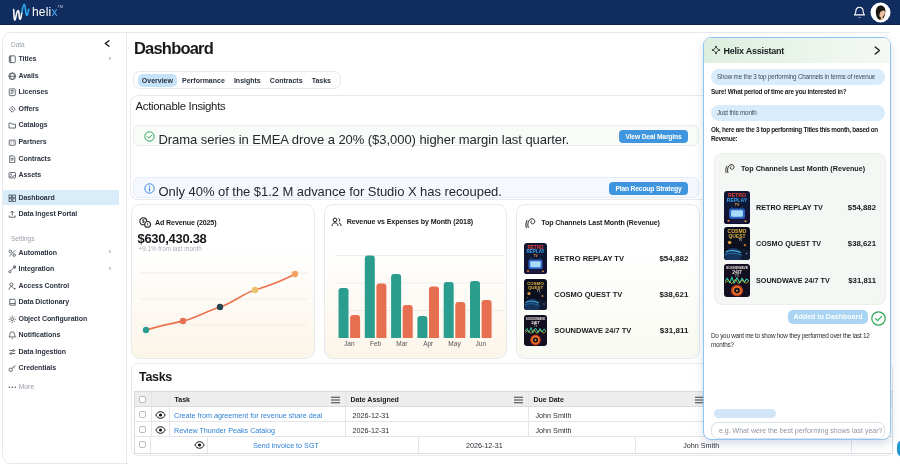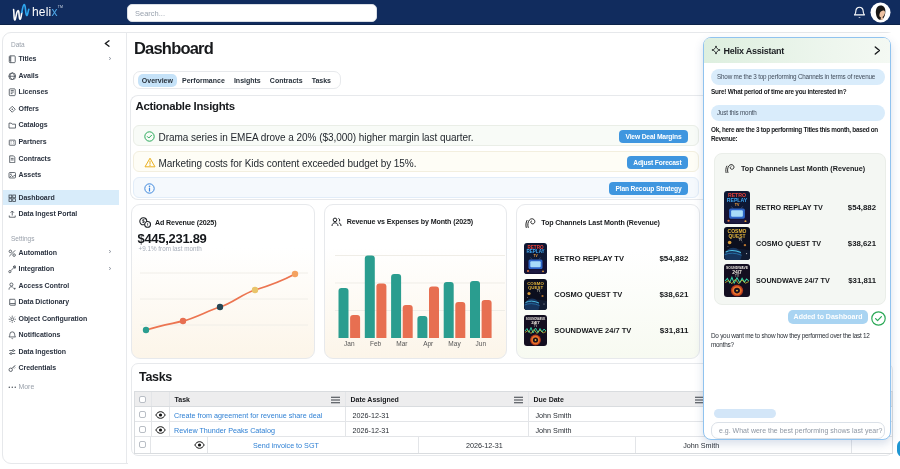--- a/index.html
+++ b/index.html
@@ -29,27 +29,27 @@
 
 
 .appcard { position:absolute; left:2px; top:31.5px; width:894px; height:432px; border:1px solid #e6e8eb; border-radius:9px; pointer-events:none; }
 .maincard { position:absolute; left:128px; top:33px; width:768px; height:430.5px; background:#fff; }
 h1.dash { position:absolute; left:6px; top:5.5px; font-size:16.5px; font-weight:bold; color:#17191c; letter-spacing:-.8px; }
 .tabs { position:absolute; left:5px; top:38px; height:18px; background:#fff; border:1px solid #e7e9ec; border-radius:7px; display:flex; align-items:center; padding:0 4px; }
 .tab { font-size:7px; font-weight:600; color:#27303a; padding:3px 3.8px; border-radius:5px; margin-right:1.5px; white-space:nowrap; }
 .tab.sel { background:#c5e2f8; }
 
 .insights { position:absolute; left:1.5px; top:62px; width:573.5px; height:104.5px; border:1px solid #e7e9ec; border-radius:8px 0 0 8px; border-right:none; background:#fff; }
-.insights h2 { position:absolute; left:5px; top:4px; font-size:11.4px; font-weight:bold; color:#17191c; letter-spacing:-.3px; }
+.insights h2 { position:absolute; left:5px; top:4px; font-size:11.4px; font-weight:normal; color:#17191c; letter-spacing:-.3px; }
 .irow { position:absolute; left:2.5px; width:565.5px; height:20.5px; border-radius:6px; }
 .irow.g { background:#f8fbf7; border:1px solid #eaeee7; }
 .irow.y { background:#fefdf6; border:1px solid #f3efdf; }
 .irow.b { background:#f5f9fd; border:1px solid #e2edf9; }
 .irow .iic { position:absolute; left:10px; top:4.5px; }
-.irow .itx { position:absolute; left:24.5px; top:6px; font-size:10px; font-weight:500; color:#24292f; letter-spacing:-.05px; }
+.irow .itx { position:absolute; left:24.5px; top:6px; font-size:13px; font-weight:500; color:#24292f; letter-spacing:-.05px; }
 .ibtn { position:absolute; right:10px; top:3.5px; height:13.5px; background:#3f96df; color:#fff; font-size:6.7px; font-weight:600; border-radius:4px; padding:0 6px; line-height:13.5px; letter-spacing:-.15px; }
 
 .cardsrow { position:absolute; left:3px; top:171px; width:569px; height:155px; display:flex; gap:9px;justify-content:space-between; }
 .ccard { flex:1; border:1px solid #e7e9ec; border-radius:9px; position:relative; background:#fff; overflow:hidden; }
 .ccard .chead { position:absolute; left:6.5px; top:12px; display:flex; align-items:center; gap:4.5px; }
 .ccard .chead .t { font-size:7.1px; font-weight:600; color:#17191c; letter-spacing:-.12px; }
 .grad1 { background:linear-gradient(180deg,#ffffff 28%, #fcf5e9 100%); }
 .grad3 { background:linear-gradient(180deg,#ffffff 30%, #f7faf1 100%); }
 .bignum { position:absolute; left:5.5px; top:26px; font-size:13px; letter-spacing:-.3px; font-weight:bold; color:#15181c; }
 .subnum { position:absolute; left:6.5px; top:40px; font-size:6.3px; color:#a6adb8; }
@@ -98,23 +98,20 @@
 </style>
 </head>
 <body>
 
 <div class="nav">
   <svg class="logo" width="24" height="24" viewBox="0 0 24 24">
     <path d="M4.6 8.5 C5.2 12.5 4.8 18.5 5.6 18.9 C6.6 19.3 7 14.5 7.9 11.5 C8.6 9.3 9.4 9 9.8 11 C10.3 13.5 10 18 10.9 18.2 C11.9 18.4 12.2 14.5 12.8 11.5" fill="none" stroke="#fdfdfd" stroke-width="1.6" stroke-linecap="round" stroke-linejoin="round"></path>
     <path d="M12.8 11.5 C13.5 7.5 14.2 3.8 15.1 3.6 C16.2 3.4 16.4 8 16.9 11.8 C17.3 14.8 17.9 15.4 18.6 13 C19.1 11.2 19.4 9.4 19.8 8.2" fill="none" stroke="#2fa8f0" stroke-width="1.6" stroke-linecap="round" stroke-linejoin="round"></path>
   </svg>
   <div class="logoText">heli<span class="x">x</span><span class="tm">TM</span></div>
-  <div class="search">
-      <span>Search...</span>
-    </div>
   <svg class="bell" width="13" height="14" viewBox="0 0 13 14">
     <path d="M6.5 1.2 a3.6 3.6 0 0 1 3.6 3.6 c0 2.6 .9 3.6 1.4 4.1 h-10 c.5-.5 1.4-1.5 1.4-4.1 a3.6 3.6 0 0 1 3.6-3.6 z" fill="none" stroke="#fff" stroke-width="1.1" stroke-linejoin="round"></path>
     <path d="M5.4 11 a1.2 1.2 0 0 0 2.2 0" fill="#fff"></path>
   </svg>
   <svg class="avatar" width="21" height="21" viewBox="0 0 21 21">
     <circle cx="10.5" cy="10.5" r="10" fill="#fff"></circle>
     <path d="M6 12 C5.3 7 7.2 3.6 10.3 3.4 C13.8 3.2 15.6 6 15.4 9.6 C15.3 12.4 14.6 14.8 13.2 16.6 C12.2 17.8 10.4 18.2 8.9 17.4 C7.3 16.4 6.3 14.6 6 12 Z" fill="#191716"></path>
     <path d="M13.9 8.6 c1 .4 1.3 1.5 1 2.6 c-.3 1.2-.9 2.5-2 3.5 c-1.2 1-2.8 .7-3.3-.3 c-.4-1-.2-2.5 .4-3.7 c.7-1.4 2.5-2.6 3.9-2.1 z" fill="#eec2a2"></path>
     <path d="M12.2 14.8 c.5.6 .9 1.4 1 2.4 l-2.5 .9 c-.2-1 0-2.2 .5-3 z" fill="#eec2a2"></path>
   </svg>
@@ -285,52 +282,44 @@
   <div class="insights">
     <h2>Actionable Insights</h2>
     <div class="irow g" style="top:29.3px;">
       <svg class="iic" width="11" height="11" viewBox="0 0 11 11">
           <circle cx="5.5" cy="5.5" r="4.7" fill="none" stroke="#27a959" stroke-width="1"></circle>
           <path d="M3.4 5.6 l1.4 1.4 l2.8-2.8" fill="none" stroke="#27a959" stroke-width="1" stroke-linecap="round" stroke-linejoin="round"></path>
         </svg>
       <div class="itx">Drama series in EMEA drove a 20% ($3,000) higher margin last quarter.</div>
       <div class="ibtn">View Deal Margins</div>
     </div>
-    <div class="irow y" style="top:55px;">
-      <svg class="iic" width="12" height="11" viewBox="0 0 12 11">
-          <path d="M6 1.2 L11 9.8 L1 9.8 Z" fill="none" stroke="#eab020" stroke-width="1" stroke-linejoin="round"></path>
-          <path d="M6 4.2 v2.6" stroke="#eab020" stroke-width="1" stroke-linecap="round"></path>
-          <circle cx="6" cy="8.3" r=".7" fill="#eab020"></circle>
-        </svg>
-      <div class="itx">Marketing costs for Kids content exceeded budget by 15%.</div>
-      <div class="ibtn">Adjust Forecast</div>
-    </div>
     <div class="irow b" style="top:81px;">
       <svg class="iic" width="11" height="11" viewBox="0 0 11 11">
           <circle cx="5.5" cy="5.5" r="4.7" fill="none" stroke="#3d87dd" stroke-width="1"></circle>
           <path d="M5.5 5 v3" stroke="#3d87dd" stroke-width="1.2" stroke-linecap="round"></path>
           <circle cx="5.5" cy="3.2" r=".8" fill="#3d87dd"></circle>
         </svg>
+      <div class="itx">Only 40% of the $1.2 M advance for Studio X has recouped.</div>
       <div class="ibtn">Plan Recoup Strategy</div>
     </div>
   </div>
 
   <div class="cardsrow">
 
     <div class="ccard grad1">
       <div class="chead">
         <svg width="12" height="11" viewBox="0 0 12 11">
             <circle cx="4.3" cy="4.3" r="3.5" fill="none" stroke="#1d2025" stroke-width="1.05"></circle>
             <path d="M4.3 2.6 v3.4 M3.3 5.2 c.4.5 1.6.5 2-.1 c.3-.5-.1-1-.9-1.1 c-.8-.1-1.2-.6-.9-1.1 c.4-.6 1.6-.6 2-.1" fill="none" stroke="#1d2025" stroke-width=".7"></path>
             <circle cx="8.6" cy="7.4" r="2.9" fill="#fff" stroke="#1d2025" stroke-width="1.05"></circle>
             <path d="M8.6 6.1 v2.6" stroke="#1d2025" stroke-width=".7"></path>
           </svg>
         <div class="t">Ad Revenue (2025)</div>
       </div>
-      <div class="bignum">$445,231.89</div>
+      <div class="bignum">$630,430.38</div>
       <div class="subnum">+9.1% from last month</div>
       <svg style="position:absolute;left:0;top:54px;" width="184" height="95" viewBox="0 0 184 95">
         <line x1="8" y1="14" x2="176" y2="14" stroke="#f0eee8" stroke-width="1"></line>
         <line x1="8" y1="40" x2="176" y2="40" stroke="#f0eee8" stroke-width="1"></line>
         <line x1="8" y1="66" x2="176" y2="66" stroke="#f0eee8" stroke-width="1"></line>
         <path d="M14 71 C 30 66,38 65,51 62 C 64 59,75 52,88 48 C 101 44,110 35,123 31 C 138 26.5,150 22,163 15" fill="none" stroke="#ec7551" stroke-width="1.8"></path>
         <circle cx="14" cy="71" r="3.2" fill="#2a9d8f"></circle>
         <circle cx="51" cy="62" r="3.2" fill="#e76f51"></circle>
         <circle cx="88" cy="48" r="3.2" fill="#264653"></circle>
         <circle cx="123" cy="31" r="3.2" fill="#e9c46a"></circle>
@@ -338,21 +327,21 @@
       </svg>
     </div>
 
     <div class="ccard grad1">
       <div class="chead">
         <svg width="11" height="10" viewBox="0 0 11 10">
             <circle cx="4" cy="2.9" r="1.8" fill="none" stroke="#1d2025" stroke-width="1"></circle>
             <path d="M1 9 c0-2 1.3-3.2 3-3.2 c1.7 0 3 1.2 3 3.2" fill="none" stroke="#1d2025" stroke-width="1"></path>
             <path d="M7.4 1.4 a1.8 1.8 0 0 1 .4 3.3 M8 5.9 c1.4.4 2 1.6 2 3.1" fill="none" stroke="#1d2025" stroke-width="1"></path>
           </svg>
-        <div class="t">Revenue vs Expenses by Month (2025)</div>
+        <div class="t">Revenue vs Expenses by Month (2018)</div>
       </div>
       <svg style="position:absolute;left:0;top:22px;" width="190" height="127" viewBox="0 0 190 127">
         <line x1="10" y1="28.5" x2="180" y2="28.5" stroke="#efede7" stroke-width="1"></line>
           <line x1="10" y1="56" x2="180" y2="56" stroke="#efede7" stroke-width="1"></line>
           <line x1="10" y1="83.5" x2="180" y2="83.5" stroke="#efede7" stroke-width="1"></line>
           <g id="bars">
             <path d="M13.5 111 v-47 a3 3 0 0 1 3-3 h4 a3 3 0 0 1 3 3 v47 z" fill="#2a9d8f"></path>
             <path d="M25.1 111 v-20 a3 3 0 0 1 3-3 h4 a3 3 0 0 1 3 3 v20 z" fill="#e76f51"></path>
             <text x="24.3" y="119" font-size="6.5" fill="#555" text-anchor="middle">Jan</text>
             <path d="M39.8 111 v-79.5 a3 3 0 0 1 3-3 h4 a3 3 0 0 1 3 3 v79.5 z" fill="#2a9d8f"></path>

